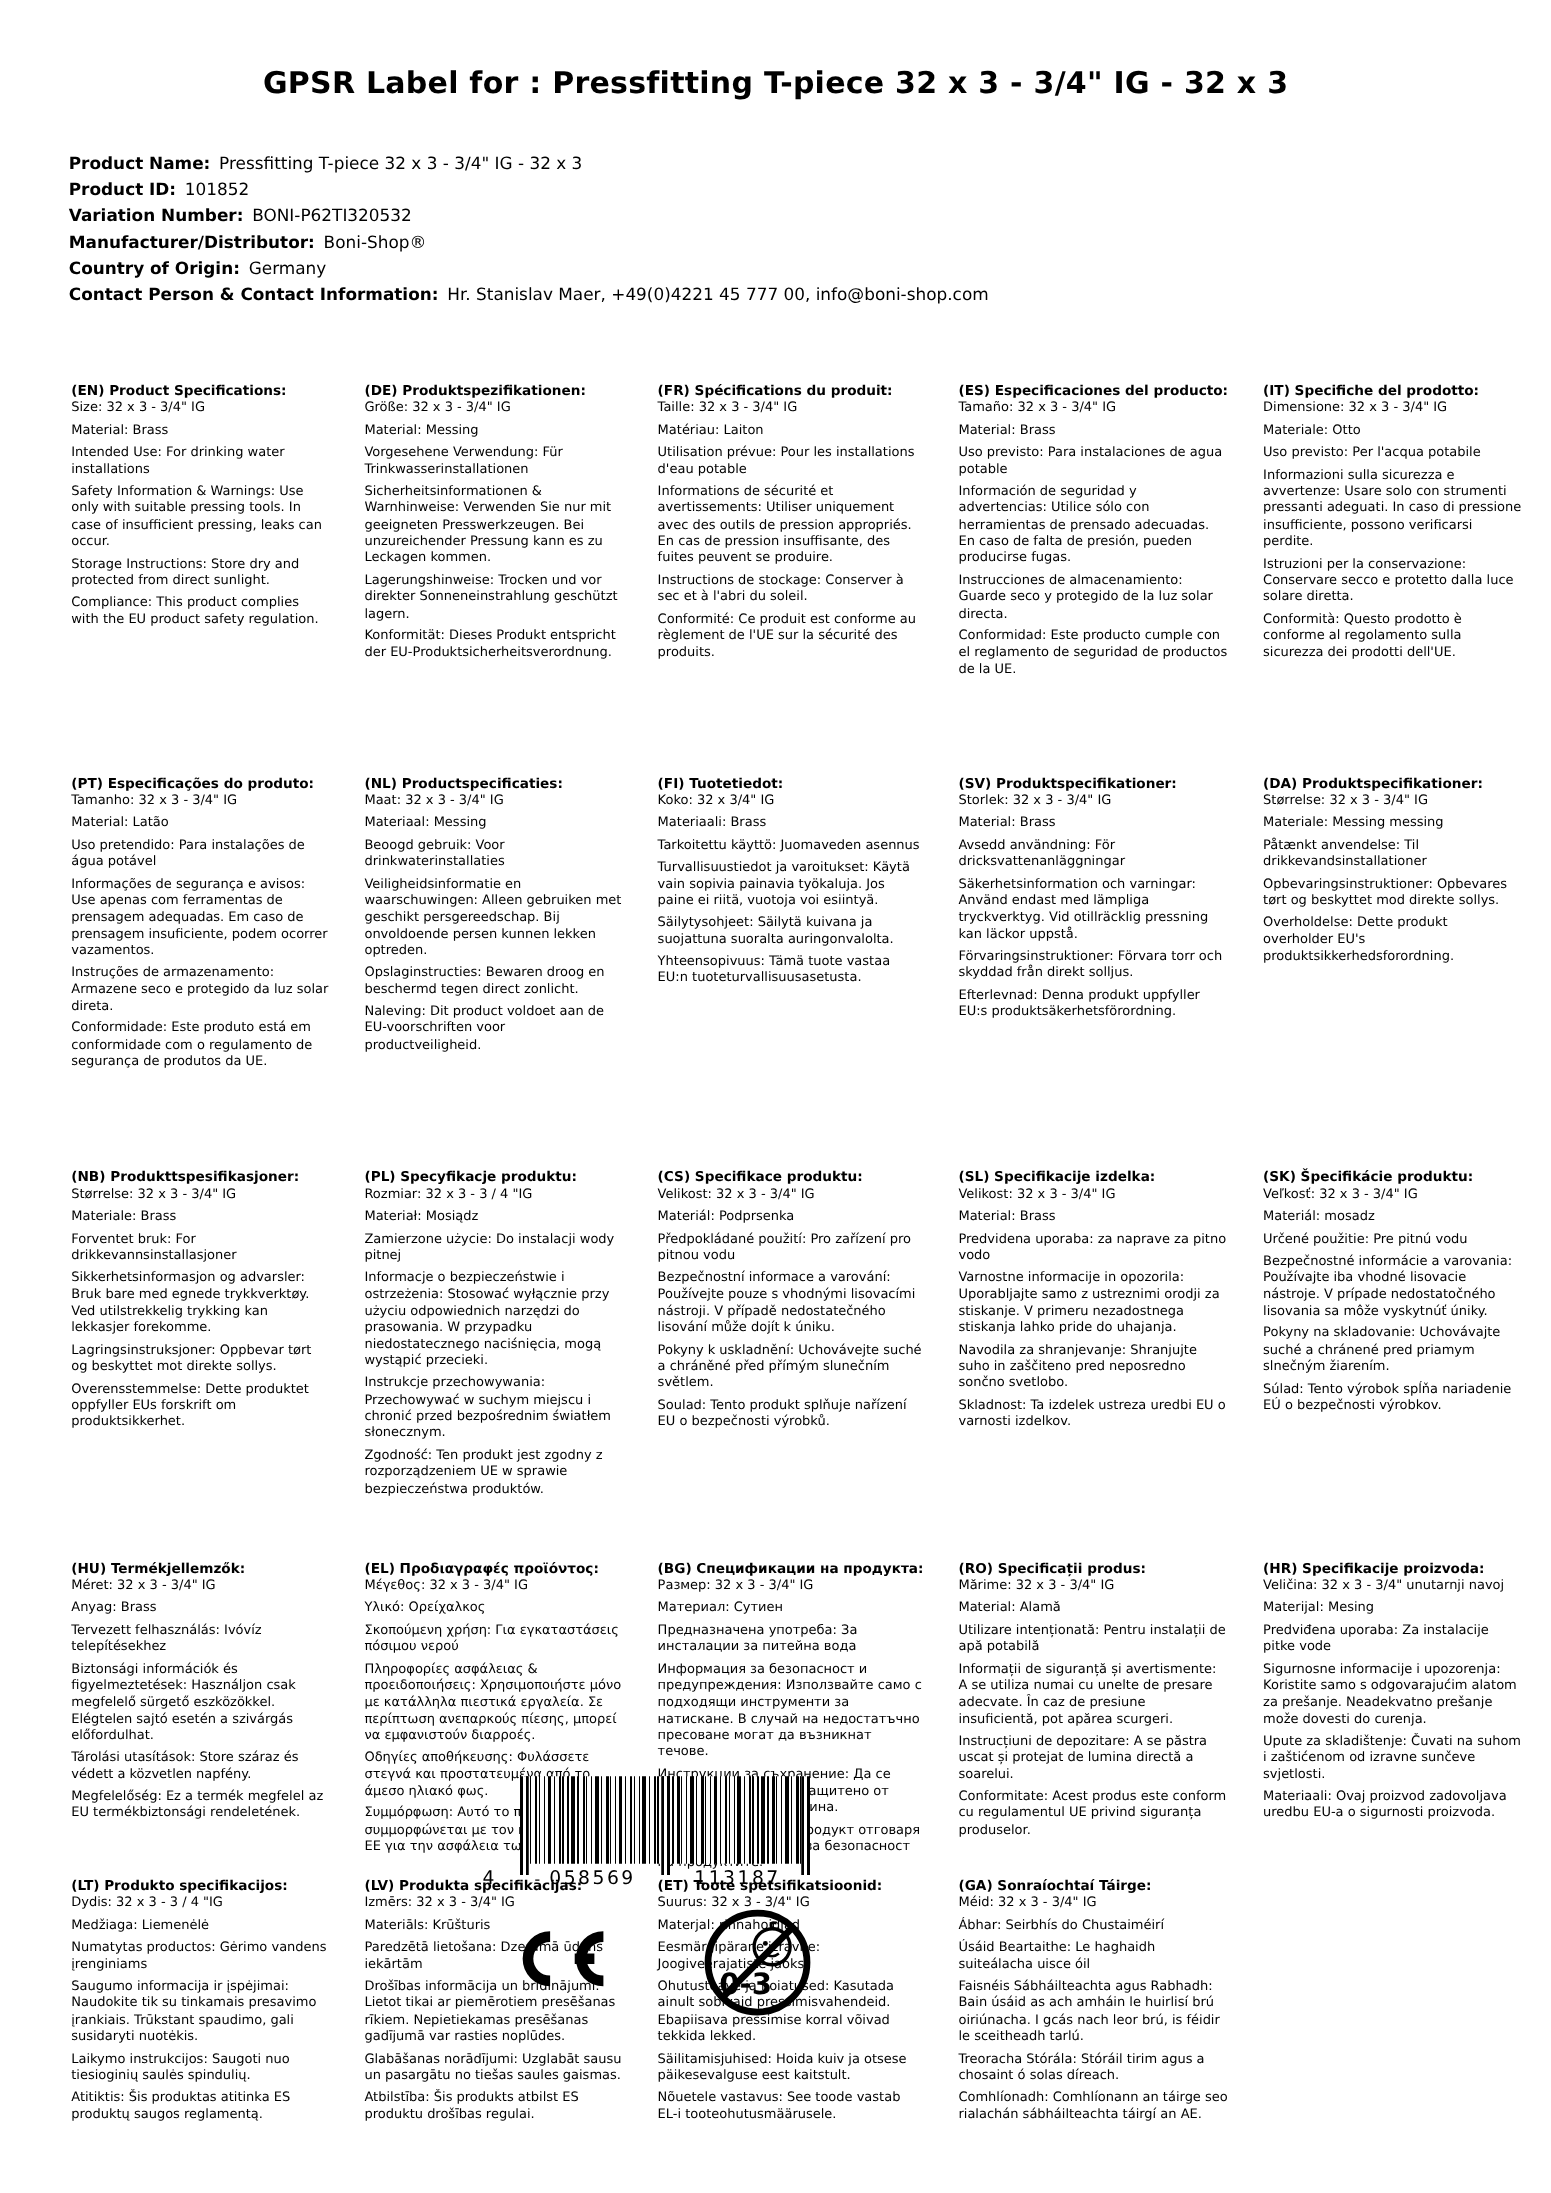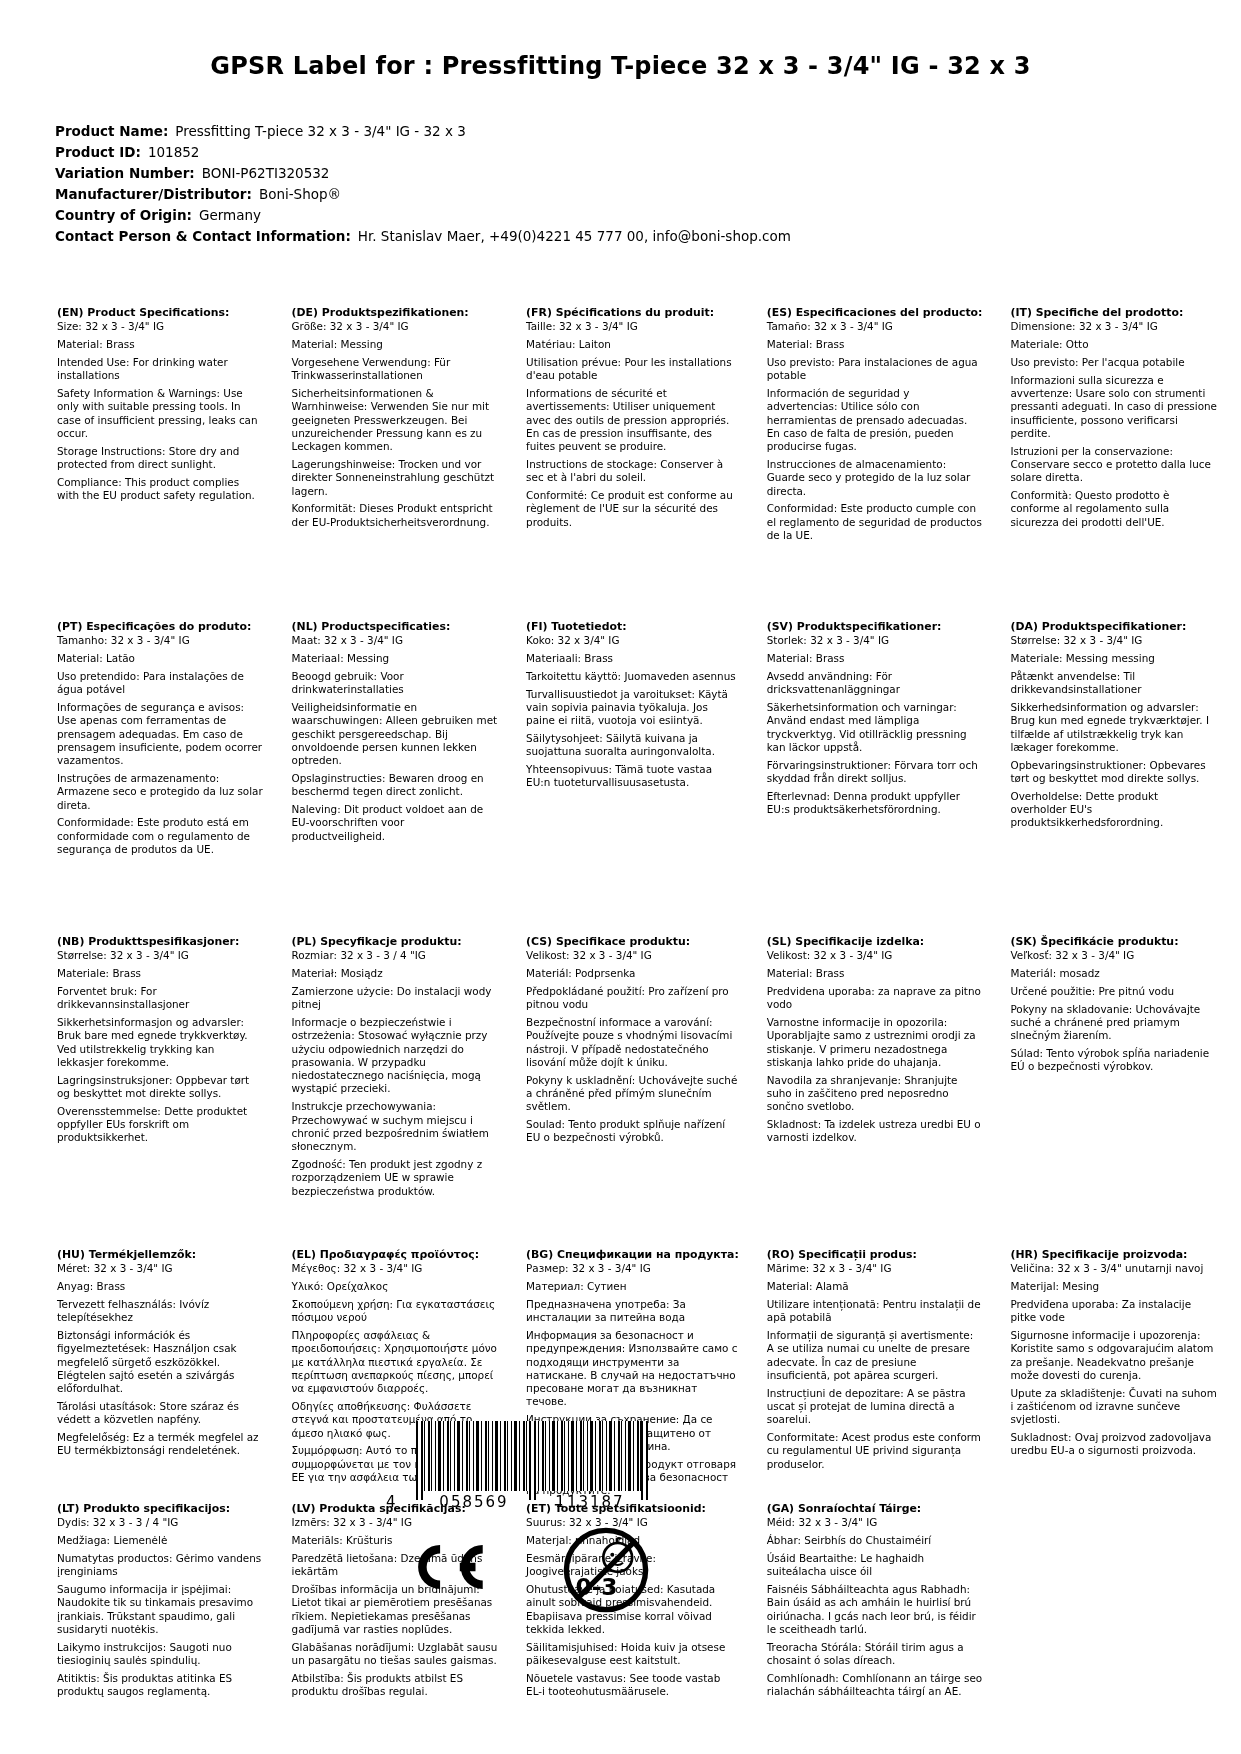--- a/index.html
+++ b/index.html
@@ -157,21 +157,20 @@
       <p>Avsedd användning: För dricksvattenanläggningar</p>
       <p>Säkerhetsinformation och varningar: Använd endast med lämpliga tryckverktyg. Vid otillräcklig pressning kan läckor uppstå.</p>
       <p>Förvaringsinstruktioner: Förvara torr och skyddad från direkt solljus.</p>
       <p>Efterlevnad: Denna produkt uppfyller EU:s produktsäkerhetsförordning.</p>
     </div>
     <div class="spec-cell">
       <div class="spec-heading">(DA) Produktspecifikationer:</div>
       <p>Størrelse: 32 x 3 - 3/4" IG</p>
       <p>Materiale: Messing messing</p>
       <p>Påtænkt anvendelse: Til drikkevandsinstallationer</p>
-      <p>Sikkerhedsinformation og advarsler: Brug kun med egnede trykværktøjer. I tilfælde af utilstrækkelig tryk kan lækager forekomme.</p>
       <p>Opbevaringsinstruktioner: Opbevares tørt og beskyttet mod direkte sollys.</p>
       <p>Overholdelse: Dette produkt overholder EU's produktsikkerhedsforordning.</p>
     </div>
     <div class="spec-cell">
       <div class="spec-heading">(NB) Produkttspesifikasjoner:</div>
       <p>Størrelse: 32 x 3 - 3/4" IG</p>
       <p>Materiale: Brass</p>
       <p>Forventet bruk: For drikkevannsinstallasjoner</p>
       <p>Sikkerhetsinformasjon og advarsler: Bruk bare med egnede trykkverktøy. Ved utilstrekkelig trykking kan lekkasjer forekomme.</p>
       <p>Lagringsinstruksjoner: Oppbevar tørt og beskyttet mot direkte sollys.</p>
@@ -202,20 +201,21 @@
       <p>Predvidena uporaba: za naprave za pitno vodo</p>
       <p>Varnostne informacije in opozorila: Uporabljajte samo z ustreznimi orodji za stiskanje. V primeru nezadostnega stiskanja lahko pride do uhajanja.</p>
       <p>Navodila za shranjevanje: Shranjujte suho in zaščiteno pred neposredno sončno svetlobo.</p>
       <p>Skladnost: Ta izdelek ustreza uredbi EU o varnosti izdelkov.</p>
     </div>
     <div class="spec-cell">
       <div class="spec-heading">(SK) Špecifikácie produktu:</div>
       <p>Veľkosť: 32 x 3 - 3/4" IG</p>
       <p>Materiál: mosadz</p>
       <p>Určené použitie: Pre pitnú vodu</p>
+      <p>Bezpečnostné informácie a varovania: Používajte iba vhodné lisovacie nástroje. V prípade nedostatočného lisovania sa môže vyskytnúť úniky.</p>
       <p>Pokyny na skladovanie: Uchovávajte suché a chránené pred priamym slnečným žiarením.</p>
       <p>Súlad: Tento výrobok spĺňa nariadenie EÚ o bezpečnosti výrobkov.</p>
     </div>
     <div class="spec-cell">
       <div class="spec-heading">(HU) Termékjellemzők:</div>
       <p>Méret: 32 x 3 - 3/4" IG</p>
       <p>Anyag: Brass</p>
       <p>Tervezett felhasználás: Ivóvíz telepítésekhez</p>
       <p>Biztonsági információk és figyelmeztetések: Használjon csak megfelelő sürgető eszközökkel. Elégtelen sajtó esetén a szivárgás előfordulhat.</p>
       <p>Tárolási utasítások: Store száraz és védett a közvetlen napfény.</p>
@@ -248,21 +248,21 @@
       <p>Instrucțiuni de depozitare: A se păstra uscat și protejat de lumina directă a soarelui.</p>
       <p>Conformitate: Acest produs este conform cu regulamentul UE privind siguranța produselor.</p>
     </div>
     <div class="spec-cell">
       <div class="spec-heading">(HR) Specifikacije proizvoda:</div>
       <p>Veličina: 32 x 3 - 3/4" unutarnji navoj</p>
       <p>Materijal: Mesing</p>
       <p>Predviđena uporaba: Za instalacije pitke vode</p>
       <p>Sigurnosne informacije i upozorenja: Koristite samo s odgovarajućim alatom za prešanje. Neadekvatno prešanje može dovesti do curenja.</p>
       <p>Upute za skladištenje: Čuvati na suhom i zaštićenom od izravne sunčeve svjetlosti.</p>
-      <p>Sukladnost: Ovaj proizvod zadovoljava uredbu EU-a o sigurnosti proizvoda.</p>
+      <p>Materiaali: Ovaj proizvod zadovoljava uredbu EU-a o sigurnosti proizvoda.</p>
     </div>
     <div class="spec-cell">
       <div class="spec-heading">(LT) Produkto specifikacijos:</div>
       <p>Dydis: 32 x 3 - 3 / 4 "IG</p>
       <p>Medžiaga: Liemenėlė</p>
       <p>Numatytas productos: Gėrimo vandens įrenginiams</p>
       <p>Saugumo informacija ir įspėjimai: Naudokite tik su tinkamais presavimo įrankiais. Trūkstant spaudimo, gali susidaryti nuotėkis.</p>
       <p>Laikymo instrukcijos: Saugoti nuo tiesioginių saulės spindulių.</p>
       <p>Atitiktis: Šis produktas atitinka ES produktų saugos reglamentą.</p>
     </div>

